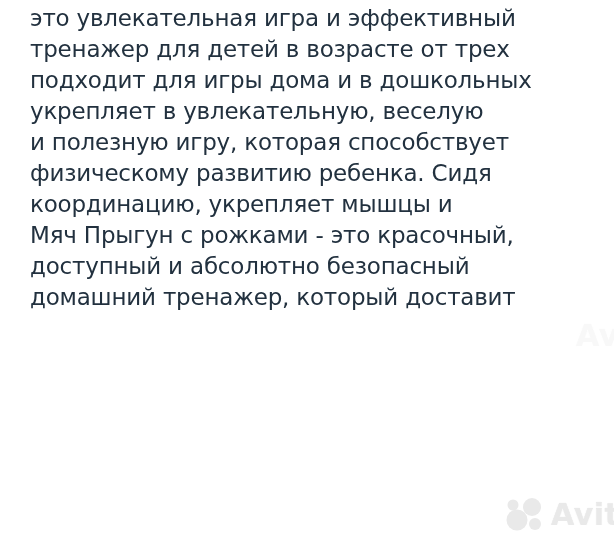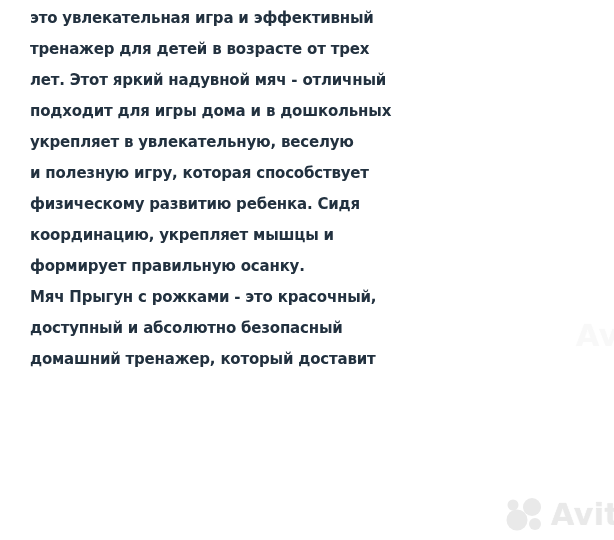--- a/index.html
+++ b/index.html
@@ -19,23 +19,23 @@
     height: 540px;
     overflow: hidden;
     background: var(--page-bg, #ffffff);
   }
   .description {
     position: absolute;
     top: 3px;
     left: 30px;
     right: 0;
     color: var(--text-color, #22313f);
-    font-size: 15px;
+    font-size: 23px;
     line-height: 31px;
-    font-weight: 700;
+    font-weight: 400;
     letter-spacing: -0.2px;
   }
   .text-line {
     white-space: nowrap;
     height: 31px;
   }
   .watermark {
     position: absolute;
     display: flex;
     align-items: center;
@@ -66,27 +66,25 @@
   }
 </style>
 </head>
 <body style="--page-bg: #ffffff; --text-color: #22313f; --wm-color: #e9e9e9;">
 
 <div class="page">
 
   <div class="description">
       <div class="text-line">это увлекательная игра и эффективный</div>
       <div class="text-line">тренажер для детей в возрасте от трех</div>
-      <div class="text-line">лет. Этот яркий надувной мяч - отличный</div>
       <div class="text-line">подходит для игры дома и в дошкольных</div>
       <div class="text-line">укрепляет в увлекательную, веселую</div>
       <div class="text-line">и полезную игру, которая способствует</div>
       <div class="text-line">физическому развитию ребенка. Сидя</div>
       <div class="text-line">координацию, укрепляет мышцы и</div>
-      <div class="text-line">формирует правильную осанку.</div>
       <div class="text-line">Мяч Прыгун с рожками - это красочный,</div>
       <div class="text-line">доступный и абсолютно безопасный</div>
       <div class="text-line">домашний тренажер, который доставит</div>
     </div>
 
   <div class="watermark watermark-mid">
     <span class="wm-text">Avito</span>
   </div>
 
   <div class="watermark watermark-bottom">

